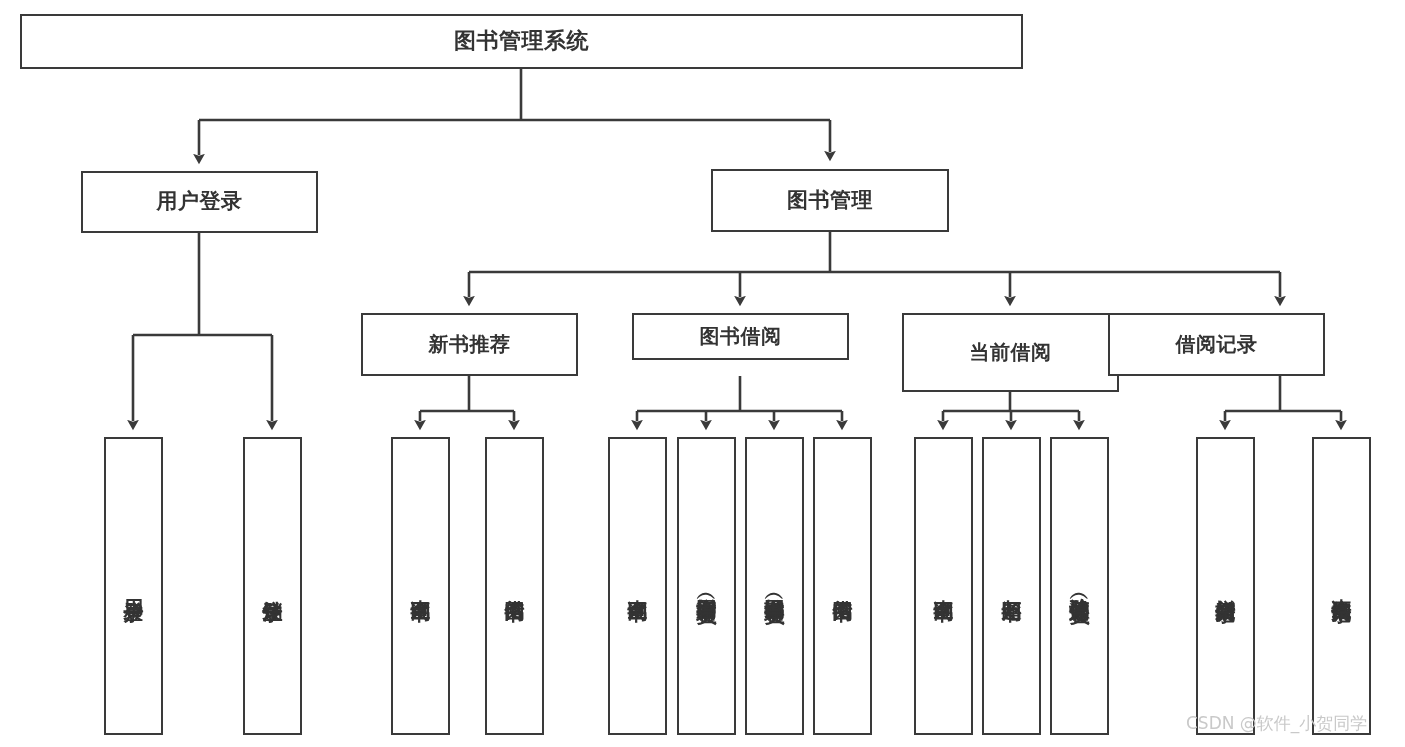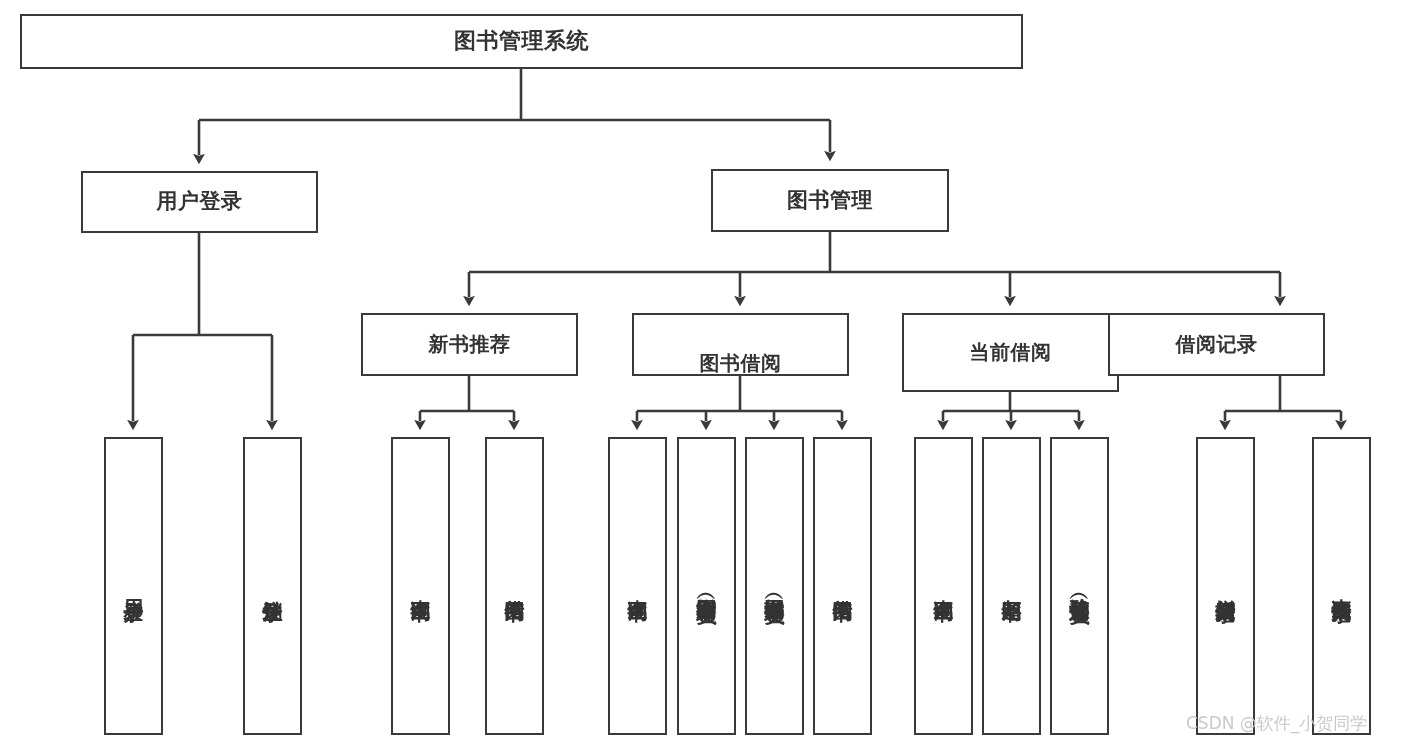--- a/index.html
+++ b/index.html
@@ -140,21 +140,21 @@
   <div class="node lvl2" style="left:81px; top:171px; width:237px; height:62px;">
     <span class="label">用户登录</span>
   </div>
   <div class="node lvl3" style="left:361px; top:313px; width:217px; height:63px;">
     <span class="label">新书推荐</span>
   </div>
 
   <div class="node lvl2" style="left:711px; top:169px; width:238px; height:63px;">
     <span class="label">图书管理</span>
   </div>
-  <div class="node lvl3" style="left:632px; top:313px; width:217px; height:63px;align-items:flex-end;">
+  <div class="node lvl3" style="left:632px; top:313px; width:217px; height:47px;">
     <span class="label">图书借阅</span>
   </div>
   <div class="node lvl3" style="left:902px; top:313px; width:217px; height:79px;">
     <span class="label">当前借阅</span>
   </div>
   <div class="node lvl3" style="left:1108px; top:313px; width:217px; height:63px;">
     <span class="label">借阅记录</span>
   </div>
 
   <div class="node leaf" style="left:104px; top:437px; width:59px; height:298px;">

